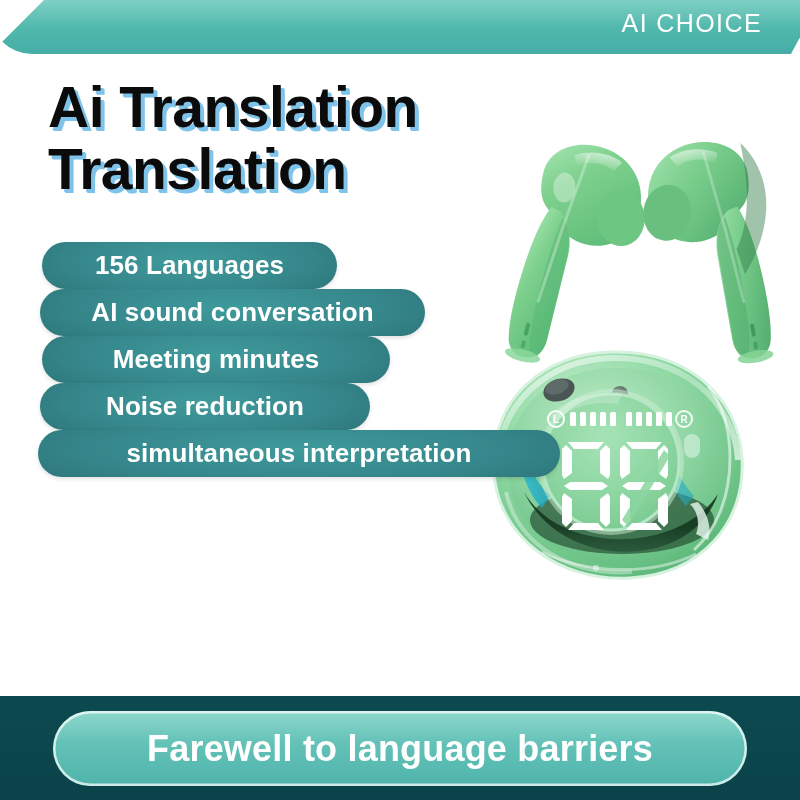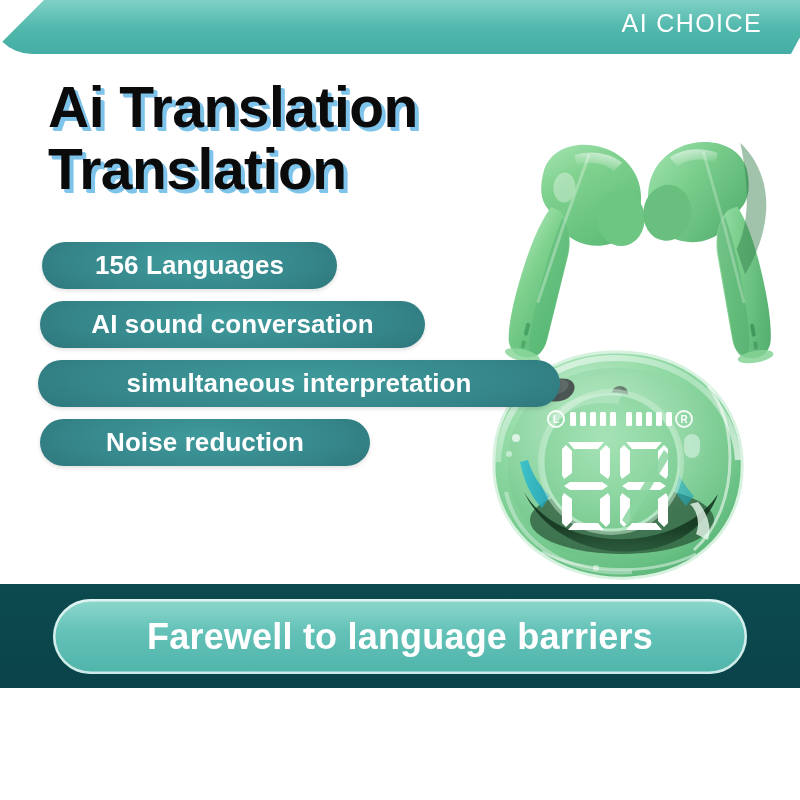--- a/index.html
+++ b/index.html
@@ -8,21 +8,21 @@
     padding: 0;
     background: #ffffff;
   }
   body {
     font-family: "Liberation Sans", sans-serif;
   }
 
   #poster {
     position: relative;
     width: 800px;
-    height: 688px;
+    height: 800px;
     background: #ffffff;
     overflow: hidden;
   }
 
   
   .top-banner {
     position: absolute;
     left: -10px;
     top: 0;
     width: 830px;
@@ -78,21 +78,20 @@
   .pill-list {
     position: absolute;
     left: 0;
     top: 242px;
     width: 620px;
   }
   .pill {
     position: relative;
     display: block;
     height: 47px;
-    margin-bottom: 12px;
     border-radius: 30px;
     background:
       radial-gradient(ellipse 70% 120% at 50% 40%, #3f9a9b 0%, #35868a 58%, #2b7076 100%);
     box-shadow: 0 2px 4px rgba(0,0,0,0.12);
     box-sizing: border-box;
     text-decoration: underline;
   }
   .pill-label {
     position: absolute;
     left: 0;
@@ -393,25 +392,28 @@
     </svg>
   </div>
 
   <div class="pill-list">
     <div class="pill pill-0">
       <span class="pill-label">156 Languages</span>
     </div>
     <div class="pill pill-1">
       <span class="pill-label">AI sound conversation</span>
     </div>
+    <div class="pill pill-2">
+      <span class="pill-label">Meeting minutes</span>
+    </div>
+    <div class="pill pill-4">
+      <span class="pill-label">Noise reduction</span>
+    </div>
     <div class="pill pill-5">
       <span class="pill-label">simultaneous interpretation</span>
-    </div>
-    <div class="pill pill-4">
-      <span class="pill-label">Noise reduction</span>
     </div>
   </div>
 
   <div class="footer">
     <div class="footer-capsule">
       <span class="footer-text">Farewell to language barriers</span>
     </div>
   </div>
 
 </div>

